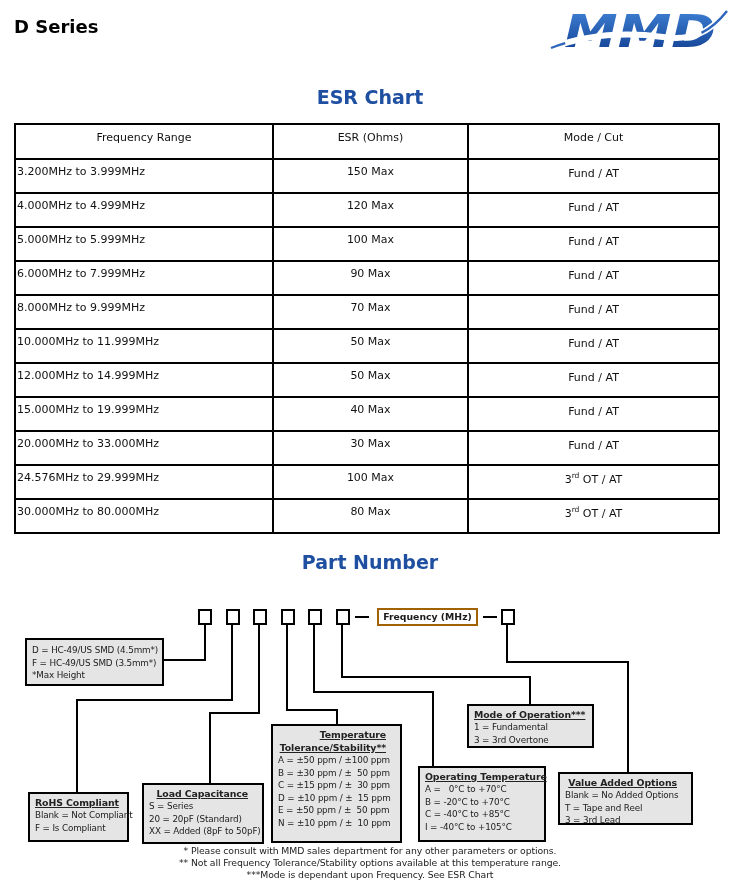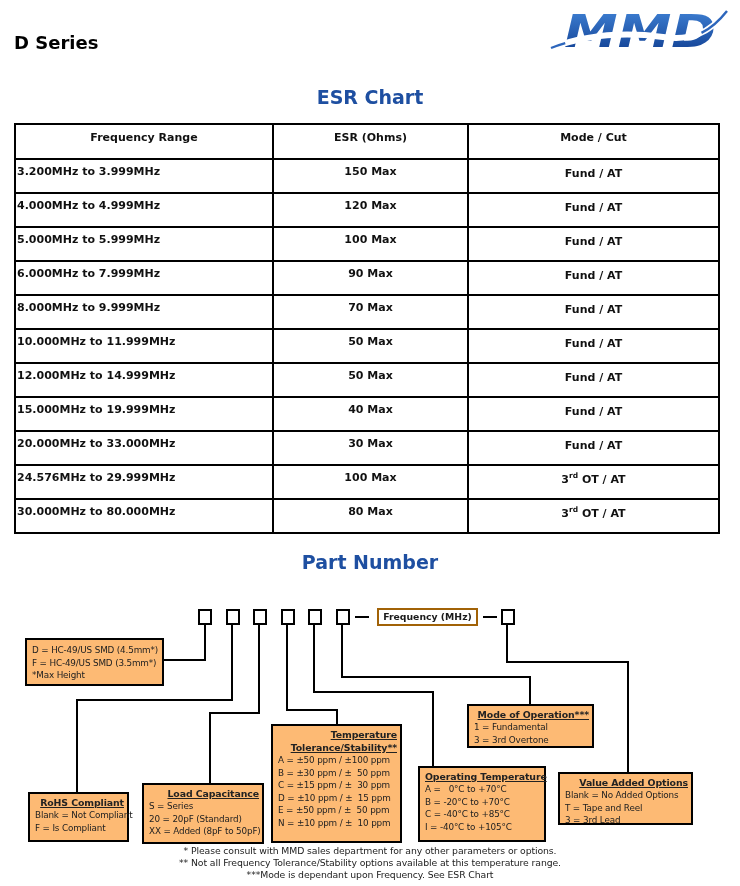--- a/index.html
+++ b/index.html
@@ -1,60 +1,60 @@
 <!DOCTYPE html>
 <html style="--heading-blue: #1e4fa1; --logo-blue-light: #4285d8; --logo-blue-dark: #0d3a8d; --swoosh-blue: #2d66bc;"><head>
 <meta charset="utf-8">
 <style>
   html,body { margin:0; padding:0; background:#fff; }
   .page {
     position:relative; width:740px; height:886px; background:#fff;
     font-family:"DejaVu Sans","Liberation Sans",sans-serif; color:#1a1a1a;
     overflow:hidden;
   }
-  .doc-title { position:absolute; left:14px; top:32px; font-size:18px; font-weight:bold; color:#000; }
+  .doc-title { position:absolute; left:14px; top:16px; font-size:18px; font-weight:bold; color:#000; }
   .logo { position:absolute; left:548px; top:6px; }
   .sec-heading {
     position:absolute; left:0; width:100%; text-align:center;
     font-size:19px; font-weight:bold; color:var(--heading-blue,#1e4fa1); letter-spacing:0;
   }
   #esr-heading { top:86px; }
   #pn-heading  { top:551px; }
 
   
   .esr-table {
     position:absolute; left:14px; top:123px; width:704px;
     border-collapse:collapse; table-layout:fixed;
   }
   .esr-table col.c1 { width:258px; } .esr-table col.c2 { width:195px; } .esr-table col.c3 { width:251px; }
   .esr-table th, .esr-table td {
-    border:2px solid #000; font-size:11px; font-weight:bold;
+    border:2px solid #000; font-size:11px; font-weight:normal;
     vertical-align:top; color:#111; overflow:hidden;margin-left:26px;
   }
   .esr-table th { height:26px; text-align:center; padding-top:6px; }
   .esr-table td { height:26px; padding-top:5px; }
   td.cell-freq { text-align:left; }
   td.cell-center { text-align:center; }
   .esr-table sup { font-size:7.5px; }
 
   
   .wires { position:absolute; left:0; top:0; pointer-events:none; }
   .pn-box {
     position:absolute; top:609px; width:14px; height:16px;
     border:2px solid #000; box-sizing:border-box; background:#fff;
   }
   .freq-box {
     position:absolute; left:377px; top:608px; width:101px; height:18px;
     border:2px solid #a16207; box-sizing:border-box; background:#fff;
     text-align:center; font-size:9.3px; font-weight:bold; line-height:13px;
   }
   .co {
-    position:absolute; border:2px solid #000; background:#fdba74; box-sizing:border-box;
+    position:absolute; border:2px solid #000; background:#e5e5e5; box-sizing:border-box;
     font-size:8.8px; line-height:12.5px; letter-spacing:-0.15px; color:#222;
-    padding:2px 3px 2px 5px;
+    padding:2px 14px 2px 5px;
   }
   .co-title {
     font-size:9.4px; font-weight:bold; text-decoration:underline;
     text-align:right; line-height:13px; letter-spacing:-0.1px; white-space:pre;
   }
   .opt-line { white-space:pre; }
   #co-package { left:25px;  top:638px; width:139px; height:48px; padding-top:4px; }
   #co-rohs    { left:28px;  top:792px; width:101px; height:50px; }
   #co-load    { left:142px; top:783px; width:122px; height:61px; }
   #co-temp    { left:271px; top:724px; width:131px; height:119px; }

